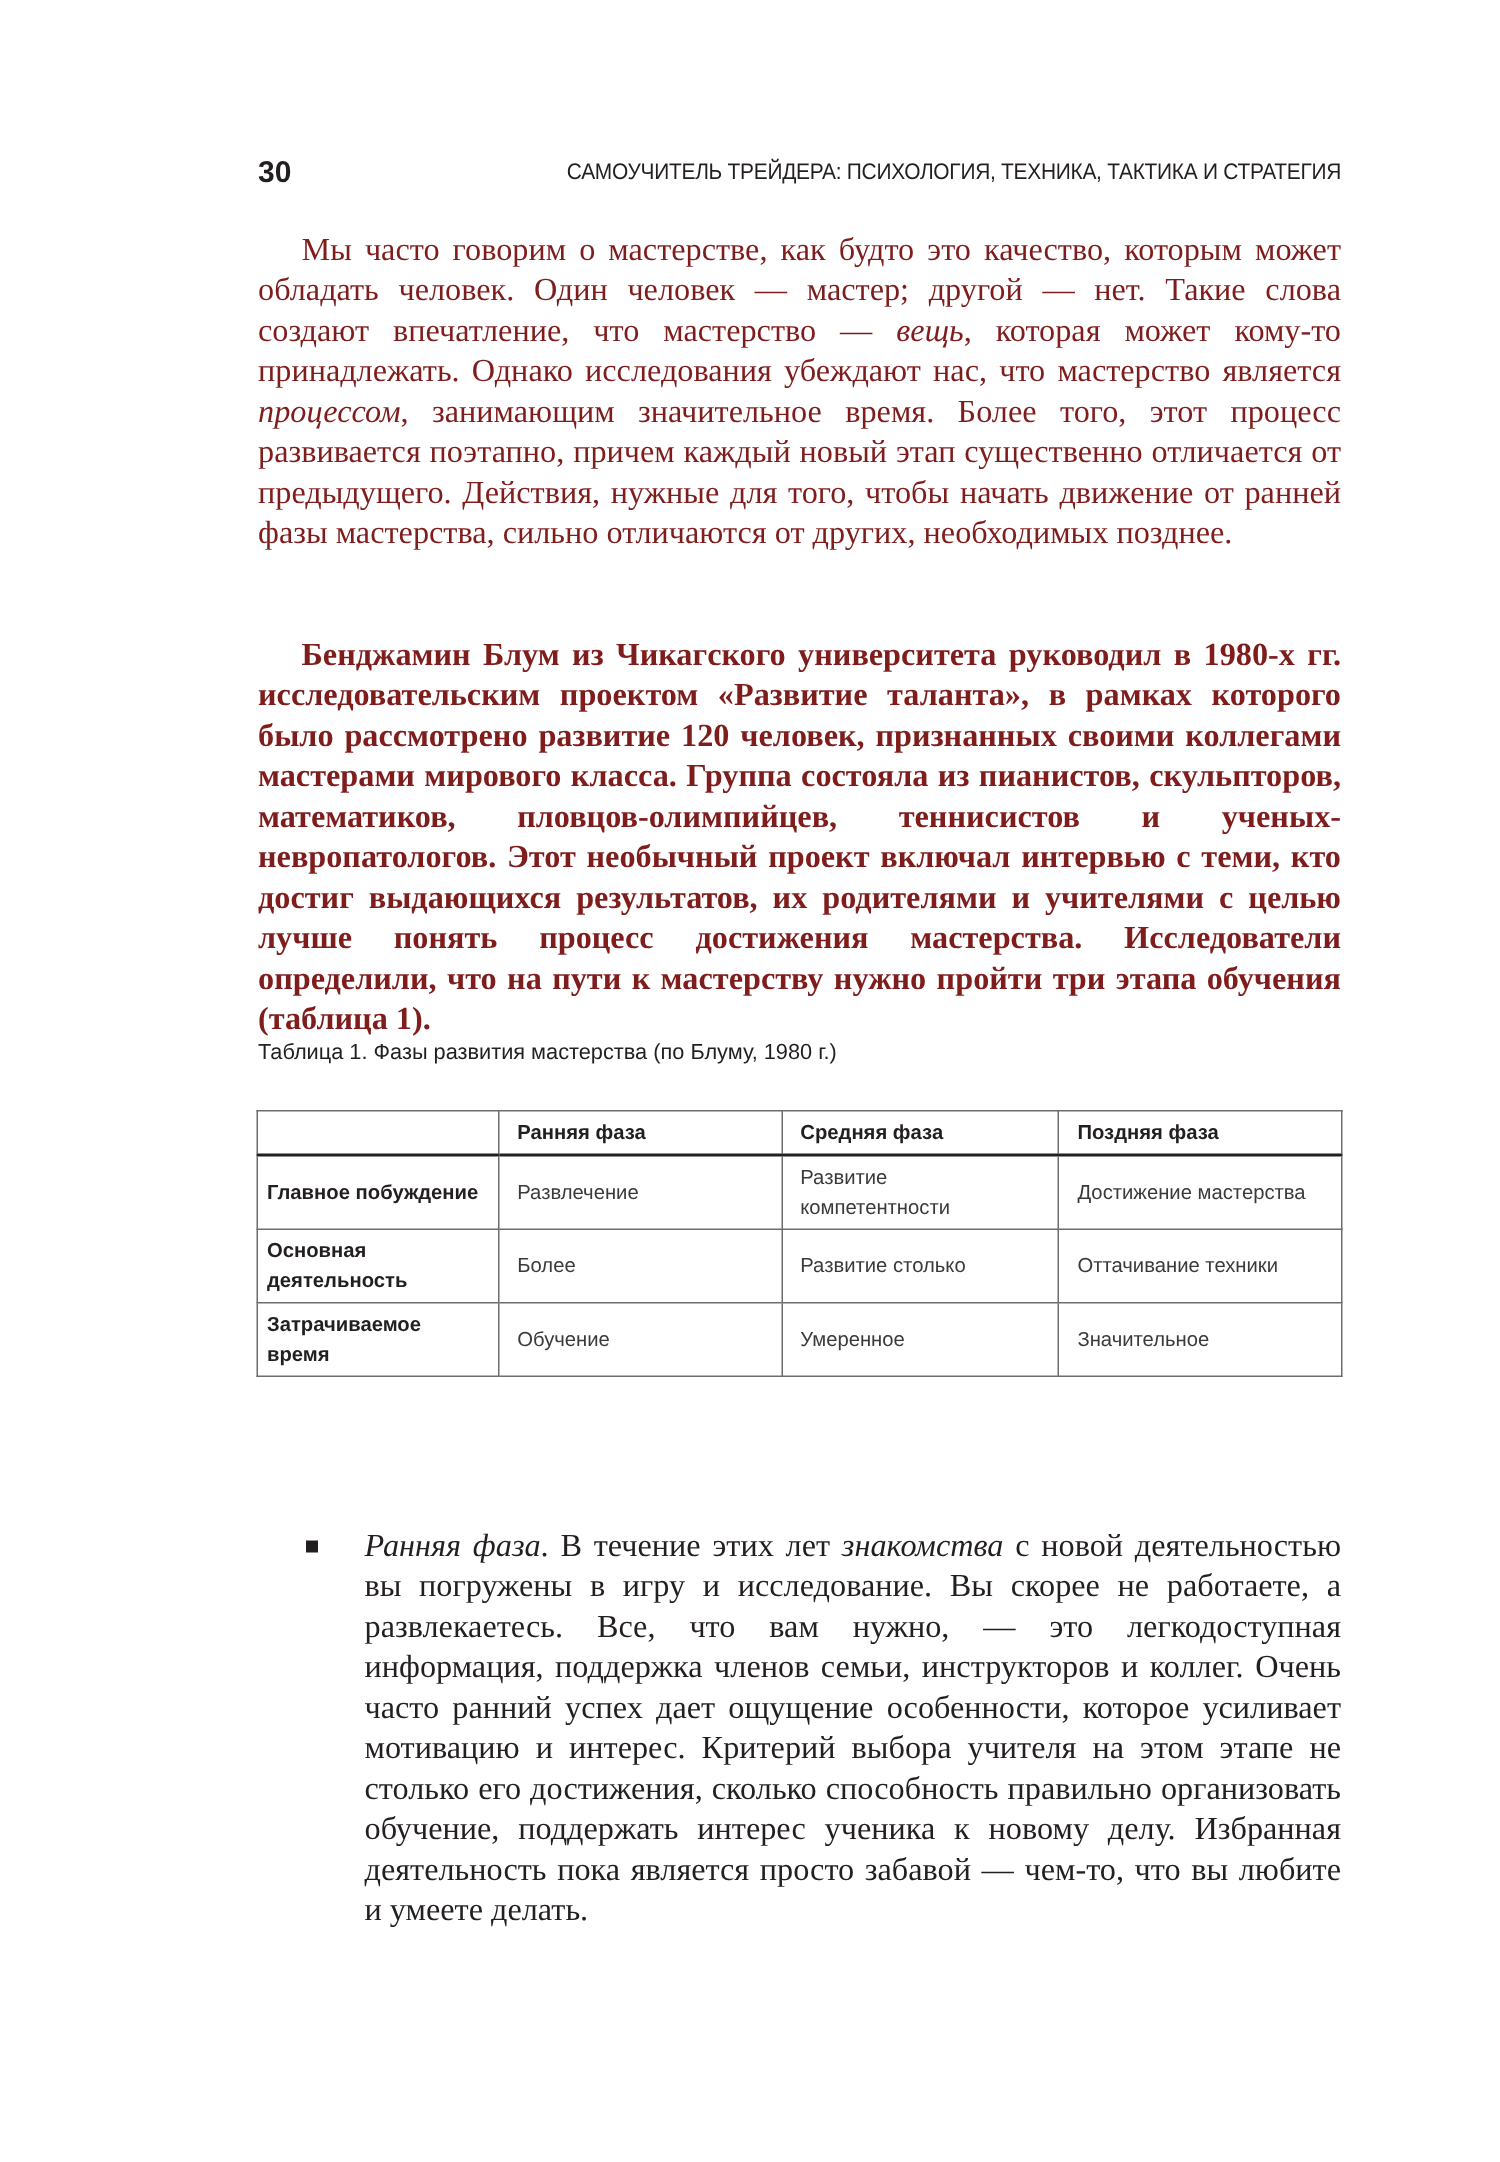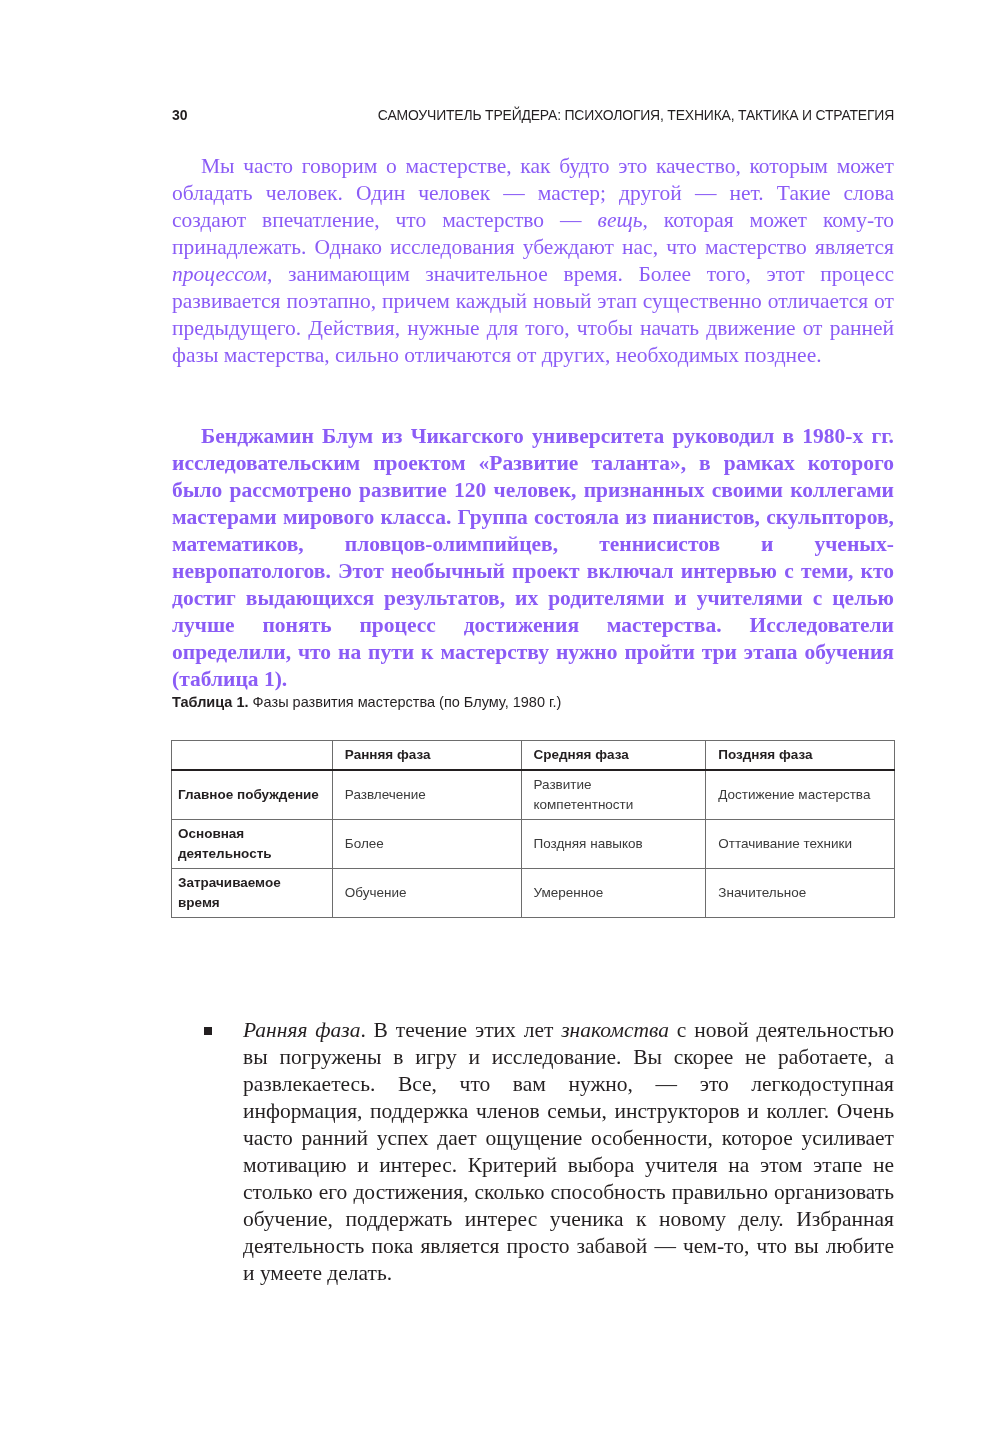--- a/index.html
+++ b/index.html
@@ -23,39 +23,39 @@
       font-family: "Liberation Sans", sans-serif;
       font-size: 15px;
       line-height: 24px;
       color: #231f20;
     }
     .page-number {
       position: absolute;
       left: 0;
       top: 0;
       font-weight: bold;
-      font-size: 14px;
+      font-size: 20px;
     }
     .running-title {
       position: absolute;
       right: 0;
       top: 0;
       letter-spacing: -0.2px;
       transform: scaleX(0.93);
       transform-origin: right center;
       white-space: nowrap;
     }
     .body-text {
       position: absolute;
       left: 172px;
       width: 722px;
       font-family: "Liberation Serif", serif;
       font-size: 21.5px;
       line-height: 27px;
-      color: #8b5cf6;
+      color: #7f1d1d;
       text-align: justify;
     }
     .body-text p {
       margin: 0;
       text-indent: 29px;
     }
     .body-text em {
       font-style: italic;
     }
     #para1 { top: 153px; }
@@ -64,21 +64,21 @@
     .table-caption {
       position: absolute;
       top: 692px;
       left: 172px;
       font-family: "Liberation Sans", sans-serif;
       font-size: 14.5px;
       line-height: 20px;
       color: #231f20;
     }
     .table-caption .cap-label {
-      font-weight: bold;
+      font-weight: normal;
       margin-top: 18px;
     }
 
     table.phases {
       position: absolute;
       top: 740px;
       left: 171px;
       width: 724px;
       border-collapse: collapse;
       font-family: "Liberation Sans", sans-serif;
@@ -175,21 +175,21 @@
   <tbody>
     <tr class="r2">
       <th>Главное побуждение</th>
       <td>Развлечение</td>
       <td>Развитие компетентности</td>
       <td>Достижение мастерства</td>
     </tr>
     <tr class="r2">
       <th>Основная деятельность</th>
       <td>Более</td>
-      <td>Поздняя навыков</td>
+      <td>Развитие столько</td>
       <td>Оттачивание техники</td>
     </tr>
     <tr class="r2">
       <th>Затрачиваемое время</th>
       <td>Обучение</td>
       <td>Умеренное</td>
       <td>Значительное</td>
     </tr>
   </tbody>
 </table>

